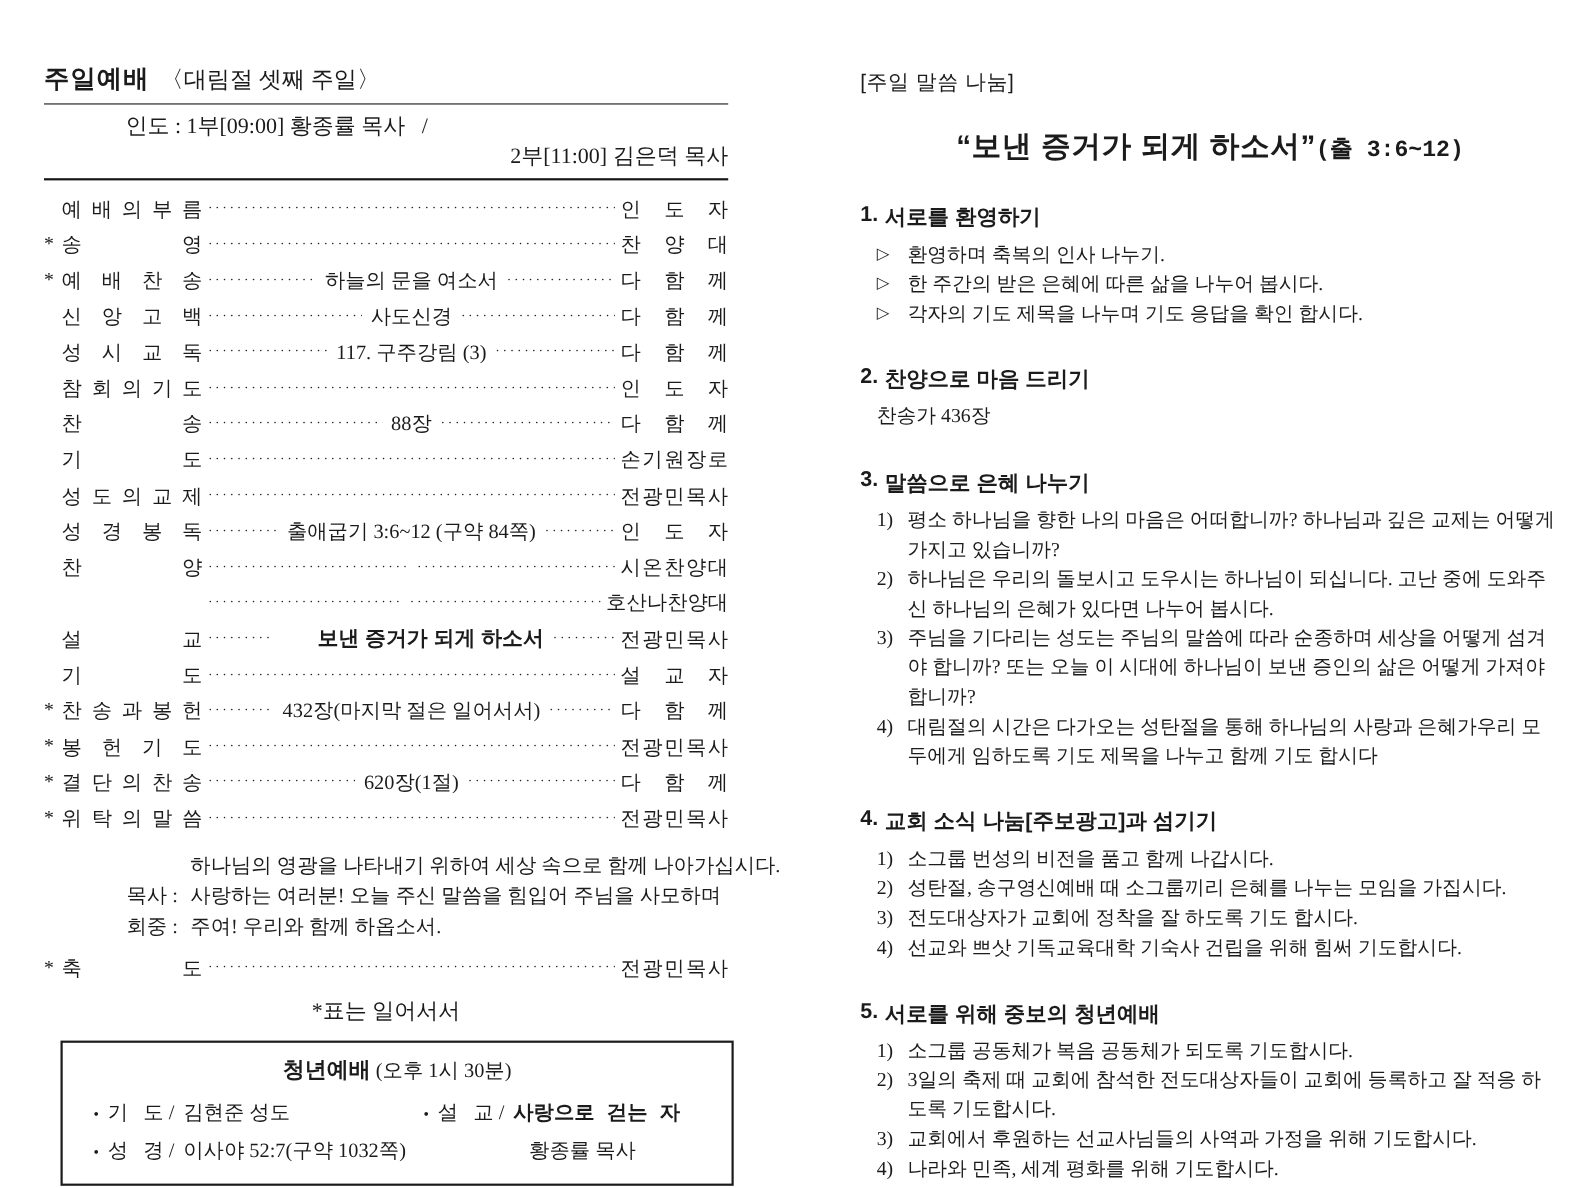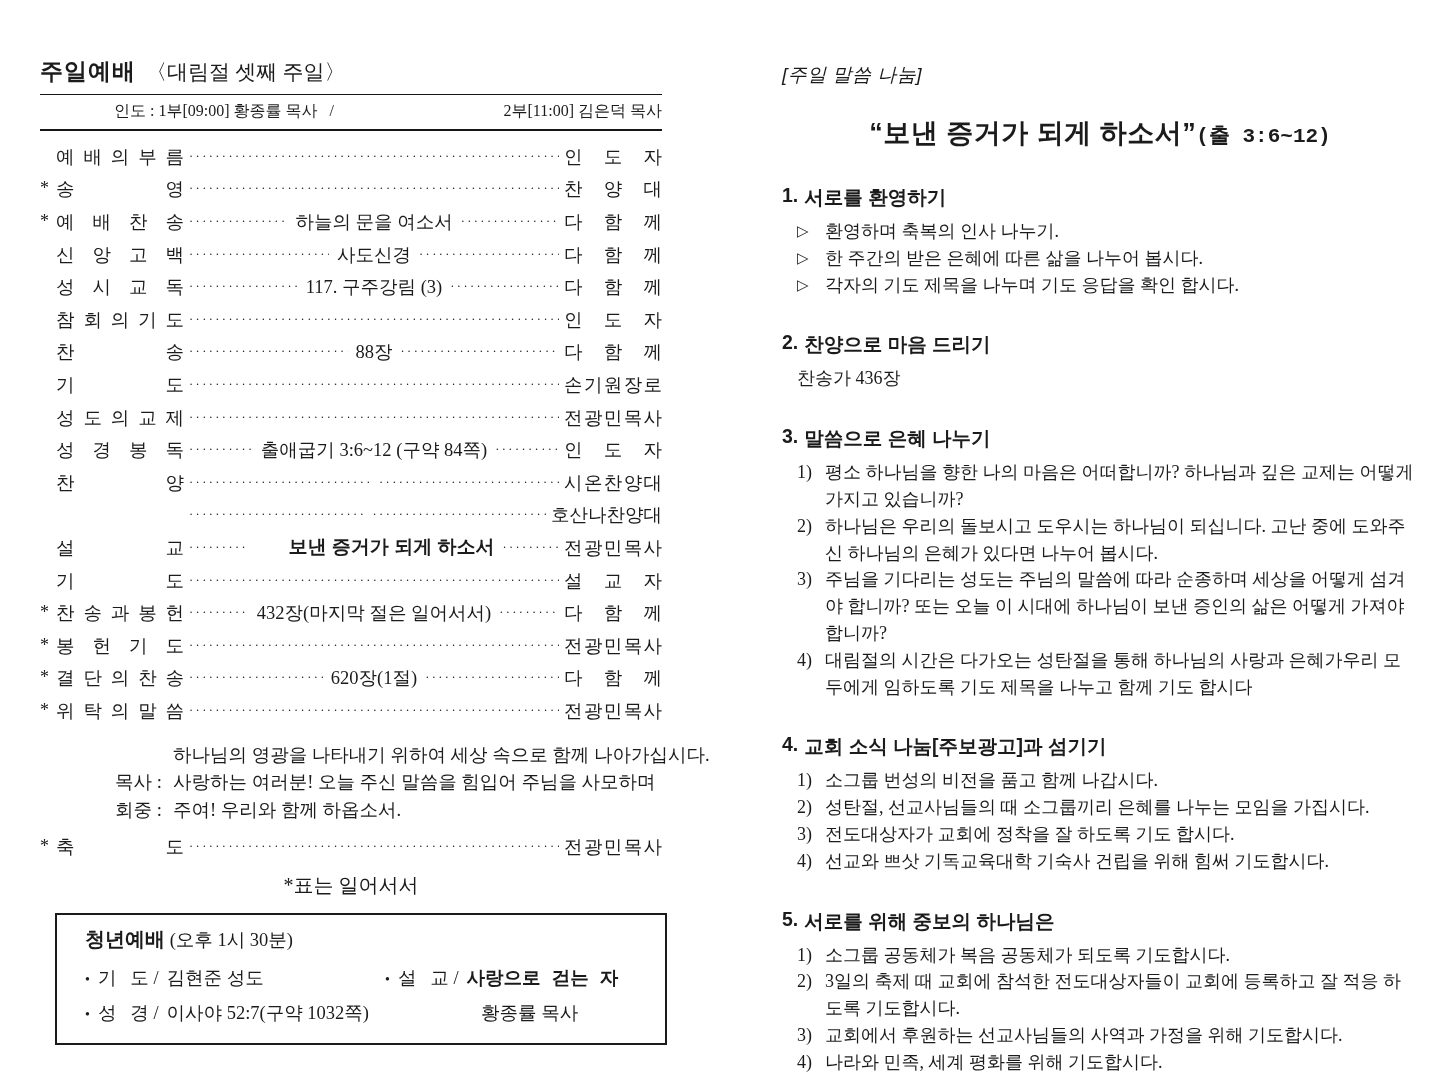--- a/index.html
+++ b/index.html
@@ -13,21 +13,21 @@
   }
   .page { position: relative; width: 1440px; height: 920px; }
 
   
   .col-left { position: absolute; left: 40px; top: 56px; width: 622px; }
   .lw-header { display: flex; align-items: baseline; gap: 10px; }
   .lw-title { font-family: "Liberation Sans", sans-serif; font-weight: bold; font-size: 23px; letter-spacing: 1px; }
   .lw-subtitle { font-size: 21px; }
   .rule-thin { border: 0; border-top: 1.5px solid #161616; margin-top: 7px; }
   .rule-thick { border: 0; border-top: 2.2px solid #161616; }
-  .leaders { display: flex; align-items: baseline; font-size: 16px; padding: 6px 0 7px; }
+  .leaders { display: flex; align-items: baseline; font-size: 20px; padding: 6px 0 7px; flex-direction: column; }
   .leaders-left { margin-left: 74px; white-space: pre; }
   .leaders-right { margin-left: auto; white-space: pre; }
 
   .order { margin-top: 9px; }
   .order-row { display: flex; align-items: center; height: 32.6px; font-size: 18.5px; }
   .star { width: 16px; flex: none; font-size: 18px; }
   .olabel { width: 128px; flex: none; display: flex; justify-content: space-between; }
   .dots { flex: 1; overflow: hidden; white-space: nowrap; font-size: 12.5px; letter-spacing: 2.4px;
           color: #242424; margin: 0 5px; text-align: center; }
   .ocenter { white-space: nowrap; padding: 0 3px; }
@@ -37,33 +37,33 @@
   .oright { min-width: 98px; flex: none; display: flex; justify-content: space-between; white-space: nowrap; }
 
   .charge { margin: 15px 0 6px 75px; font-size: 18.5px; line-height: 27.5px; }
   .charge-line { display: flex; }
   .charge-speaker { width: 58px; flex: none; white-space: pre; }
   .charge-text { flex: 1; white-space: pre; }
 
   .footnote { text-align: center; font-size: 20px; margin-top: 9px; }
 
   .youth { margin: 14px 0 0 15px; width: 612px; border: 2px solid #1b1b1b; padding: 11px 28px 18px; }
-  .youth-title-row { font-size: 18.5px; margin-bottom: 12px; }
+  .youth-title-row { text-align: center; font-size: 18.5px; margin-bottom: 12px; }
   .youth-title { font-family: "Liberation Sans", sans-serif; font-weight: bold; font-size: 20px; }
   .youth-grid { display: grid; grid-template-columns: 300px 1fr; row-gap: 10px; font-size: 18.5px; }
   .youth-cell { display: flex; align-items: baseline; }
   .bullet { font-size: 14px; margin-right: 8px; }
   .youth-label { white-space: pre; margin-right: 8px; }
   .youth-value { white-space: pre; }
   .youth-value.bold { font-family: Liberation Mono, monospace; font-weight: bold; }
   .youth-pastor { padding-left: 96px; }
 
   
   .col-right { position: absolute; left: 782px; top: 62px; width: 636px; }
-  .rw-header { font-family: "Liberation Sans", sans-serif; font-size: 19px; letter-spacing: 0.5px; font-style: italic; }
+  .rw-header { font-family: "Liberation Sans", sans-serif; font-size: 19px; letter-spacing: 0.5px; }
   .sermon-title-row { text-align: center; margin: 27px 0 33px; }
   .sermon-title { font-family: "Liberation Sans", sans-serif; font-weight: bold; font-size: 27px; letter-spacing: 0.5px; }
   .sermon-ref { font-family: Liberation Mono, monospace; font-weight: bold; font-size: 21px; }
 
   .section { margin-bottom: 33px; }
   .sec-head { font-family: "Liberation Sans", sans-serif; font-weight: bold; font-size: 19.5px;
               display: flex; margin-bottom: 7px; }
   .sec-no { margin-right: 6px; }
   .sec-items { }
   .sec-item { display: flex; font-size: 18px; line-height: 26.8px; padding-left: 15px; }
@@ -518,37 +518,37 @@
         <span class="sec-no">4.</span>
         <span>교회 소식 나눔[주보광고]과 섬기기</span>
       </div>
       <div class="sec-items">
         <div class="sec-item">
             <span class="marker">1)</span>
             <span class="itext">소그룹 번성의 비전을 품고 함께 나갑시다.</span>
           </div>
         <div class="sec-item">
             <span class="marker">2)</span>
-            <span class="itext">성탄절, 선교사님들의 때 소그룹끼리 은혜를 나누는 모임을 가집시다.</span>
+            <span class="itext">성탄절, 송구영신예배 때 소그룹끼리 은혜를 나누는 모임을 가집시다.</span>
           </div>
         <div class="sec-item">
             <span class="marker">3)</span>
             <span class="itext">전도대상자가 교회에 정착을 잘 하도록 기도 합시다.</span>
           </div>
         <div class="sec-item">
             <span class="marker">4)</span>
             <span class="itext">선교와 쁘삿 기독교육대학 기숙사 건립을 위해 힘써 기도합시다.</span>
           </div>
       </div>
     </div>
 
     <div class="section">
       <div class="sec-head">
         <span class="sec-no">5.</span>
-        <span>서로를 위해 중보의 하나님은</span>
+        <span>서로를 위해 중보의 청년예배</span>
       </div>
       <div class="sec-items">
         <div class="sec-item">
             <span class="marker">1)</span>
             <span class="itext">소그룹 공동체가 복음 공동체가 되도록 기도합시다.</span>
           </div>
         <div class="sec-item">
             <span class="marker">2)</span>
             <span class="itext">3일의 축제 때 교회에 참석한 전도대상자들이 교회에 등록하고 잘 적응 하도록 기도합시다.</span>
           </div>

